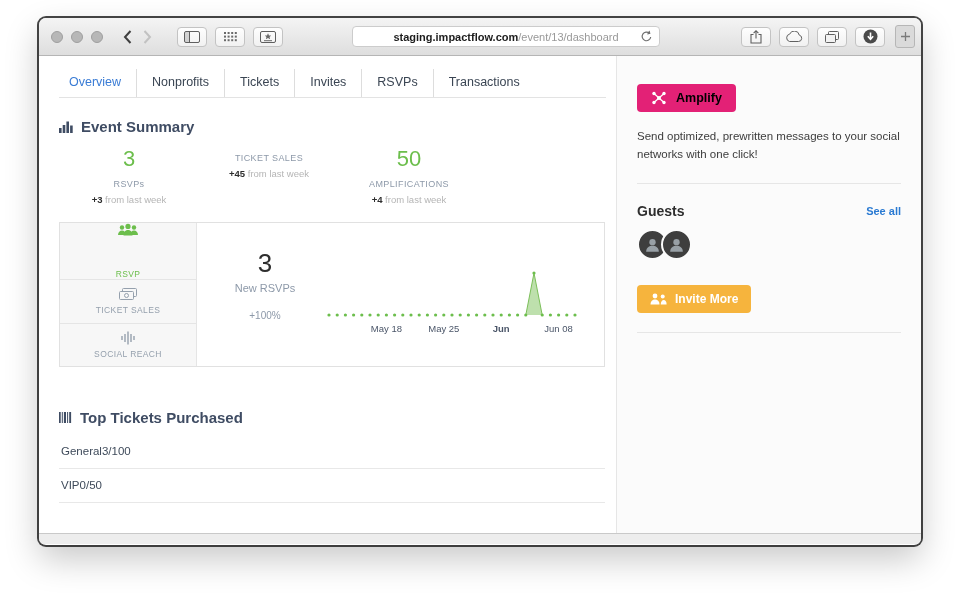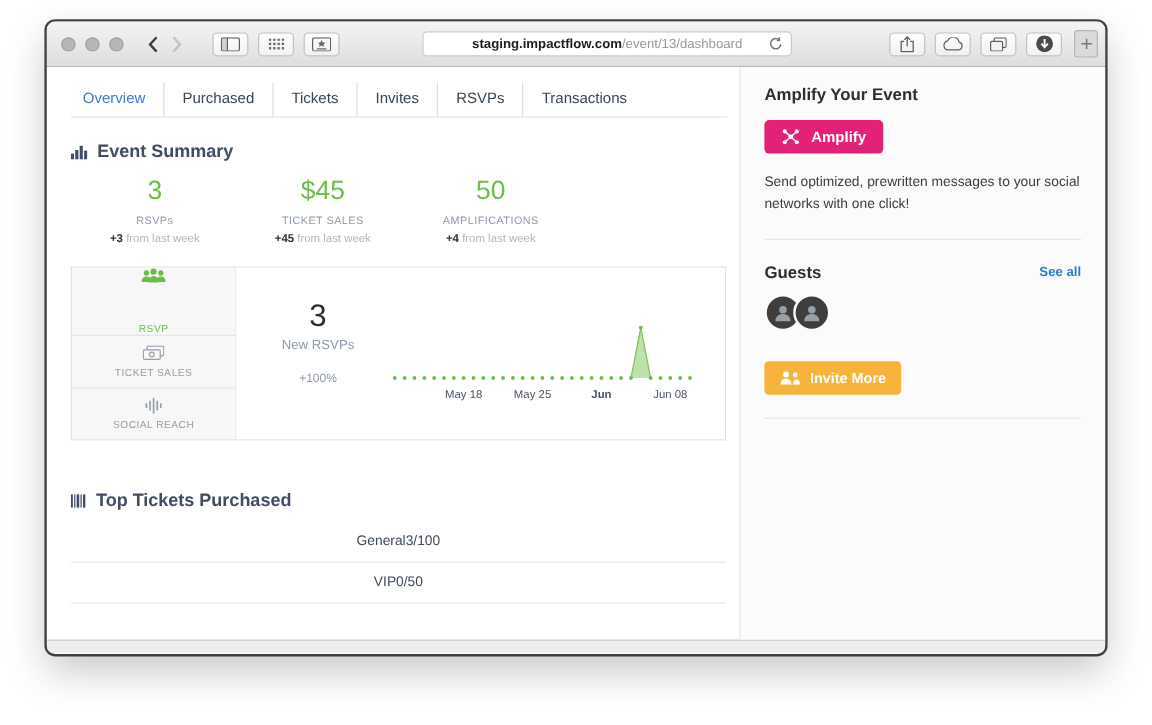--- a/index.html
+++ b/index.html
@@ -77,25 +77,25 @@
   .metric-tab:last-child { border-bottom: none; }
   .metric-tab.active { color: #6cbe4c; gap: 32px; }
   .chart-region { flex: 1; display: flex; background: #fff; }
   .chart-headline { width: 112px; margin-left: 12px; padding-top: 25px; text-align: center; }
   .ch-value { font-size: 26px; font-weight: 500; color: #2e2e2e; }
   .ch-label { font-size: 11px; color: #8d99a9; margin-top: 3px; }
   .ch-delta { font-size: 10px; color: #8d99a9; margin-top: 16px; }
   #sparkline { margin-top: 20px; }
 
   .tickets { width: 546px; margin-top: 9px; }
-  .ticket-row { display: flex; justify-content: center; font-size: 11.5px; color: #3e4a5a; padding: 10px 2px 11px; border-bottom: 1px solid #e8e8e8; }
+  .ticket-row { display: flex; justify-content: flex-start; font-size: 11.5px; color: #3e4a5a; padding: 10px 2px 11px; border-bottom: 1px solid #e8e8e8; }
   .tickets-h { margin-top: 42px; }
 
   .sb-title { font-size: 14px; font-weight: bold; color: #2e2e2e; }
-  .amplify-btn { margin-top: 14px; display: inline-flex; align-items: center; gap: 9px; background: #e32176; color: #ffffff; font-family: inherit; font-size: 12.5px; font-weight: bold; padding: 7px 14px; border: none; border-radius: 4px; cursor: pointer; }
+  .amplify-btn { margin-top: 14px; display: inline-flex; align-items: center; gap: 9px; background: #e32176; color: #000000; font-family: inherit; font-size: 12.5px; font-weight: bold; padding: 7px 14px; border: none; border-radius: 4px; cursor: pointer; }
   .sb-desc { margin-top: 16px; font-size: 11.5px; line-height: 1.55; color: #3d3d3d; width: 280px; }
   .sb-hr { border: none; border-top: 1px solid #e6e6e6; margin: 19px 0; }
   .guests-head { display: flex; justify-content: space-between; align-items: center; gap: 18px; }
   .see-all { font-size: 11px; font-weight: bold; color: #2a7ad2; text-decoration: none; cursor: pointer; }
   .avatars { display: flex; margin-top: 10px; }
   .avatar { width: 31px; height: 31px; border-radius: 50%; background: #3e3e3e; border: 2px solid #fbfbfb; display: flex; align-items: center; justify-content: center; }
   .avatar + .avatar { margin-left: -7px; }
   .invite-btn { margin-top: 25px; display: inline-flex; align-items: center; gap: 8px; background: #f6b43d; color: #fff; font-family: inherit; font-size: 12px; font-weight: bold; padding: 7px 13px; border: none; border-radius: 4px; cursor: pointer; }
 </style>
 </head>
@@ -197,21 +197,21 @@
           <path d="M4.5 0 V9 M0 4.5 H9" stroke="#7a7a7a" stroke-width="1.3"></path>
         </svg>
     </div>
   </div>
 
   <div class="content">
     <div class="main">
 
       <div class="nav-tabs">
         <div class="nav-tab active">Overview</div>
-        <div class="nav-tab">Purchased</div>
+        <div class="nav-tab">Nonprofits</div>
         <div class="nav-tab">Tickets</div>
         <div class="nav-tab">Invites</div>
         <div class="nav-tab">RSVPs</div>
         <div class="nav-tab">Transactions</div>
       </div>
 
       <h2 class="section-h">
         <svg width="14" height="13">
             <g fill="#3f4c63">
               <rect x="0" y="8" width="2.6" height="5"></rect>
@@ -223,21 +223,20 @@
         <span>Event Summary</span>
       </h2>
 
       <div class="stats">
         <div class="stat">
           <div class="stat-value">3</div>
           <div class="stat-label">RSVPs</div>
           <div class="stat-delta"><b>+3</b><span> from last week</span></div>
         </div>
         <div class="stat">
-          <div class="stat-value">$45</div>
           <div class="stat-label">TICKET SALES</div>
           <div class="stat-delta"><b>+45</b><span> from last week</span></div>
         </div>
         <div class="stat">
           <div class="stat-value">50</div>
           <div class="stat-label">AMPLIFICATIONS</div>
           <div class="stat-delta"><b>+4</b><span> from last week</span></div>
         </div>
       </div>
 
@@ -345,21 +344,20 @@
         </div>
         <div class="ticket-row">
           <span>VIP</span>
           <span>0/50</span>
         </div>
       </div>
 
     </div>
 
     <div class="sidebar">
-      <div class="sb-title">Amplify Your Event</div>
       <button class="amplify-btn">
         <svg width="16" height="14" viewBox="0 0 16 14">
             <g stroke="#fff" stroke-width="1.2">
               <line x1="8" y1="7" x2="3" y2="2.5"></line>
               <line x1="8" y1="7" x2="13" y2="2.5"></line>
               <line x1="8" y1="7" x2="3" y2="11.5"></line>
               <line x1="8" y1="7" x2="13" y2="11.5"></line>
             </g>
             <g fill="#fff">
               <circle cx="8" cy="7" r="2"></circle>

